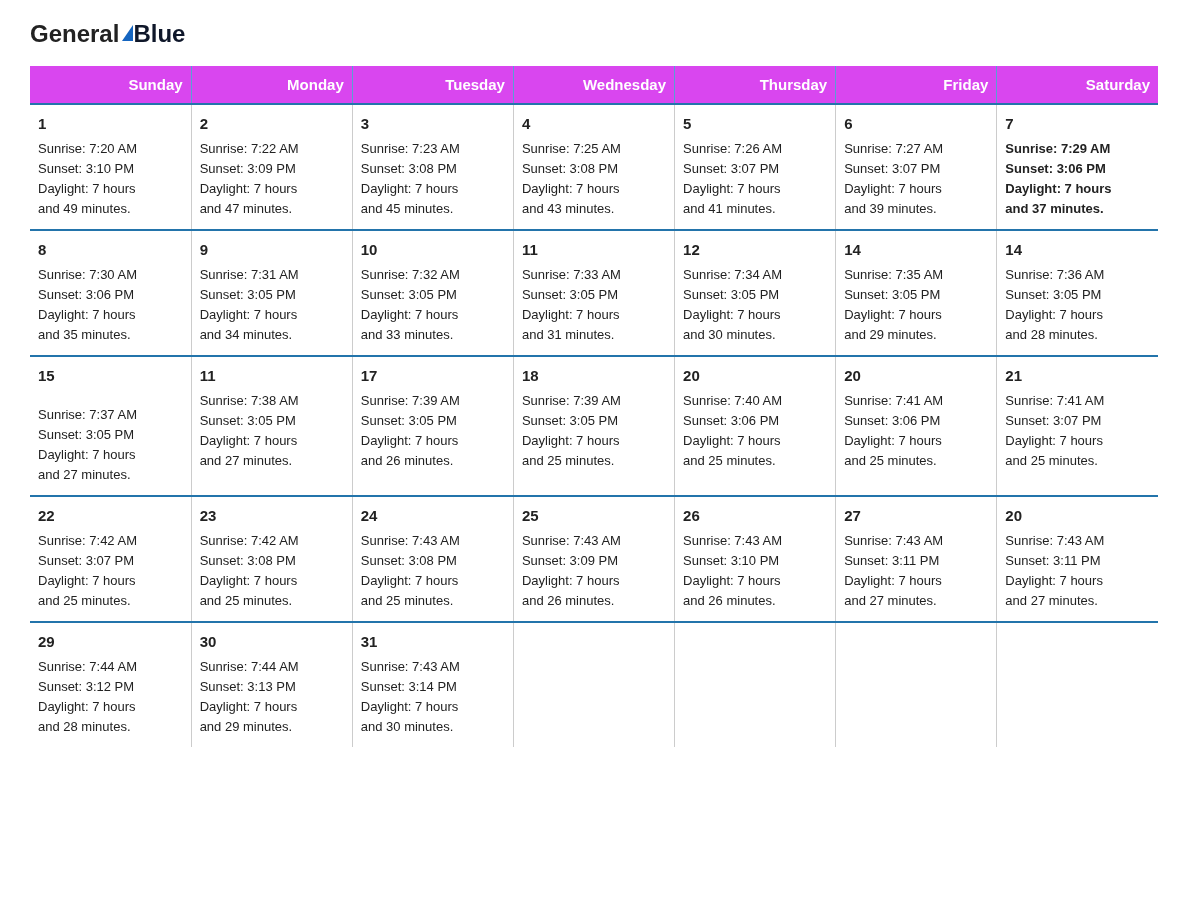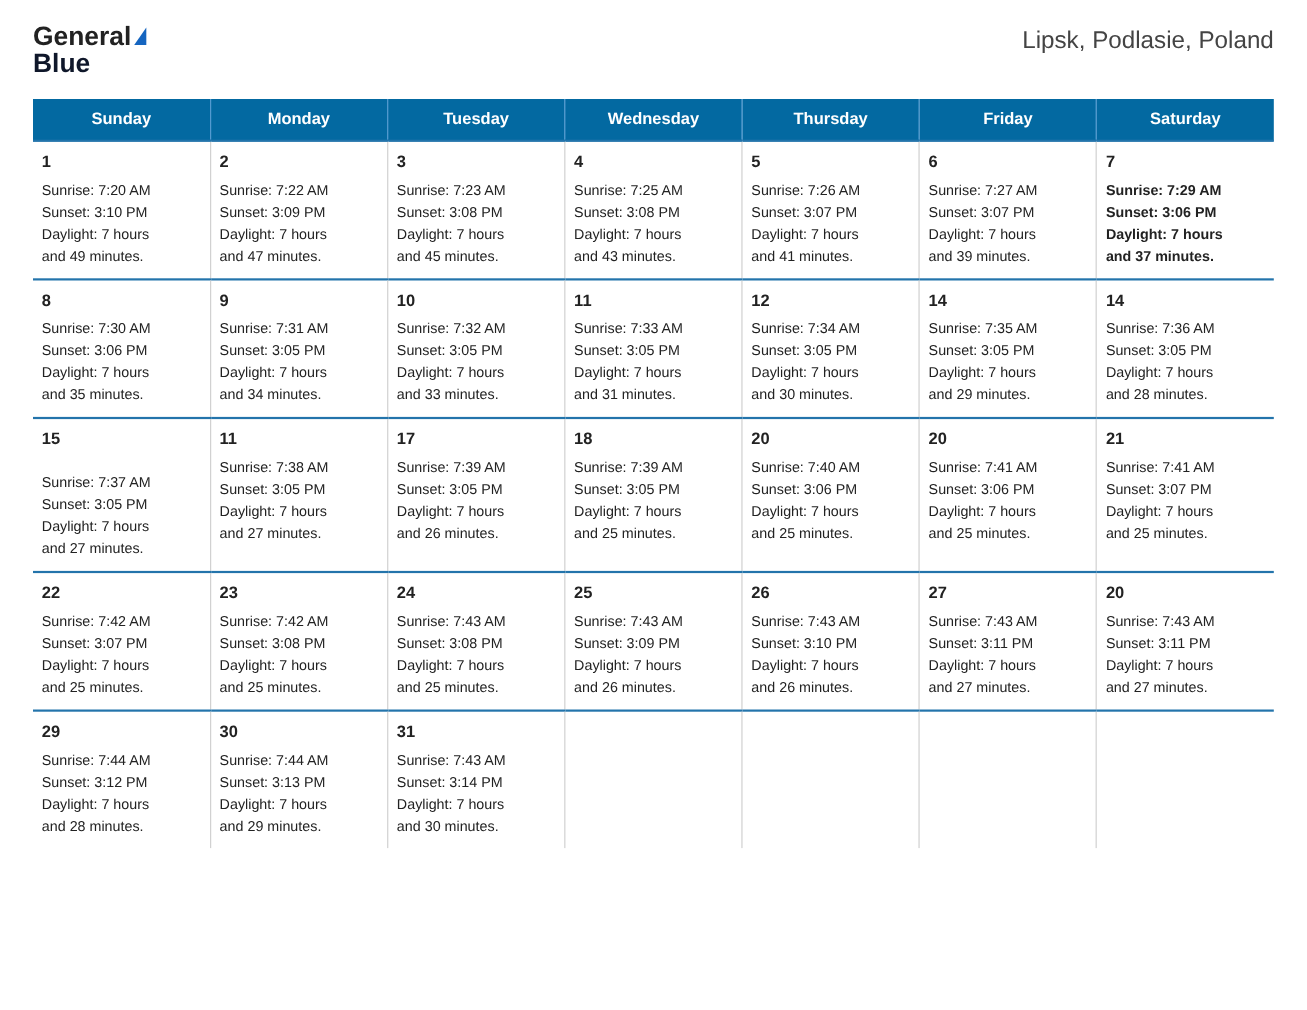--- a/index.html
+++ b/index.html
@@ -12,22 +12,22 @@
       padding: 20px 30px;
     }
     .header {
       display: flex;
       justify-content: space-between;
       align-items: flex-start;
       margin-bottom: 18px;
     }
     .logo {
       display: flex;
-      flex-direction: column;
-      align-items: flex-start;
+      flex-direction: row;
+      align-items: flex-end;
     }
     .title-block {
       text-align: right;
     }
     .title-block h1 {
       font-size: 48px;
       font-weight: bold;
       color: #222;
       line-height: 1.1;
     }
@@ -36,24 +36,24 @@
       font-weight: normal;
       color: #444;
       margin-top: 4px;
     }
     table {
       width: 100%;
       border-collapse: collapse;
       font-size: 13.5px;
     }
     thead tr th {
-      background: #0369a1;
+      background: #d946ef;
       color: #fff;
       padding: 10px 8px;
-      text-align: center;
+      text-align: right;
       font-weight: bold;
       font-size: 15px;
       border-right: 1px solid #5a9fd4;
       margin-top: 47px;
     }
     thead tr th:last-child {
       border-right: none;
     }
     tbody tr td {
       padding: 8px 8px 10px 8px;
@@ -90,21 +90,20 @@
 
 <div class="header">
   <div class="logo">
     <div class="logo-line1">
       <span style="font-size:24px;font-weight:bold;color:#222;">General</span>
       <span style="display:inline-block;width:0;height:0;border-left:11px solid transparent;border-bottom:16px solid #1565c0;margin-left:3px;margin-bottom:2px;"></span>
     </div>
     <span style="font-size:24px;font-weight:bold;color:#0f172a;margin-top:-4px;">Blue</span>
   </div>
   <div class="title-block">
-    <h2>Lipsk, Podlasie, Poland</h2>
   </div>
 </div>
 
 <table>
   <thead>
     <tr>
     <th>Sunday</th>
         <th>Monday</th>
         <th>Tuesday</th>
         <th>Wednesday</th>

